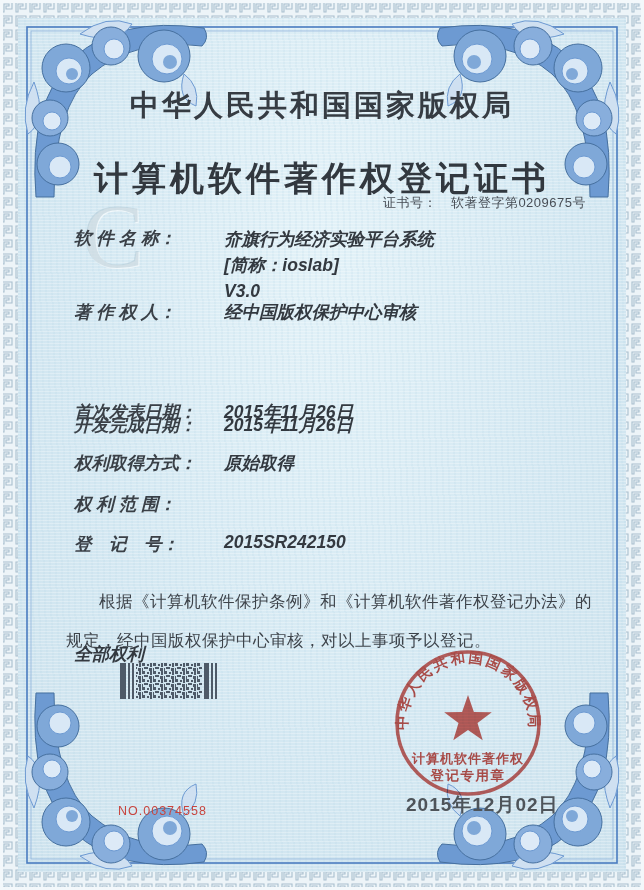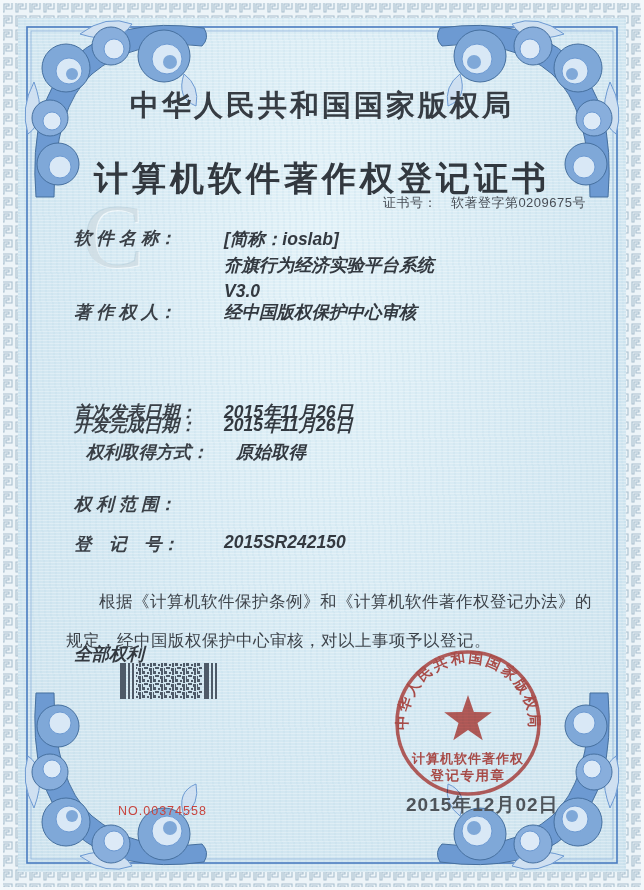--- a/index.html
+++ b/index.html
@@ -117,42 +117,42 @@
 
   <div class="abs authority">中华人民共和国国家版权局</div>
   <div class="abs cert-title">计算机软件著作权登记证书</div>
   <div class="abs cert-no">
     <span>证书号：</span><span class="gap"></span><span>软著登字第0209675号</span>
   </div>
 
   <div class="abs field" style="top:226px;">
     <span class="lbl">软 件 名 称：</span>
     <span class="val val-multi">
+      <span>夼旗行为经济实验平台系统</span>
       <span>[简称：ioslab]</span>
-      <span>夼旗行为经济实验平台系统</span>
       <span>V3.0</span>
     </span>
   </div>
 
   <div class="abs field" style="top:300px;justify-content:flex-end;">
     <span class="lbl">著 作 权 人：</span>
     <span class="val">经中国版权保护中心审核</span>
   </div>
 
   <div class="abs field" style="top:374px;margin-top:39px;">
     <span class="lbl">开发完成日期：</span>
     <span class="val">2015年11月26日</span>
   </div>
 
   <div class="abs field" style="top:400px;">
     <span class="lbl">首次发表日期：</span>
     <span class="val">2015年11月26日</span>
   </div>
 
-  <div class="abs field" style="top:440px;margin-left:12px;">
+  <div class="abs field" style="top:451px;">
     <span class="lbl">权利取得方式：</span>
     <span class="val">原始取得</span>
   </div>
 
   <div class="abs field" style="top:492px;flex-direction:column;">
     <span class="lbl">权 利 范 围：</span>
     <span class="val">全部权利</span>
   </div>
 
   <div class="abs field" style="top:532px;">

